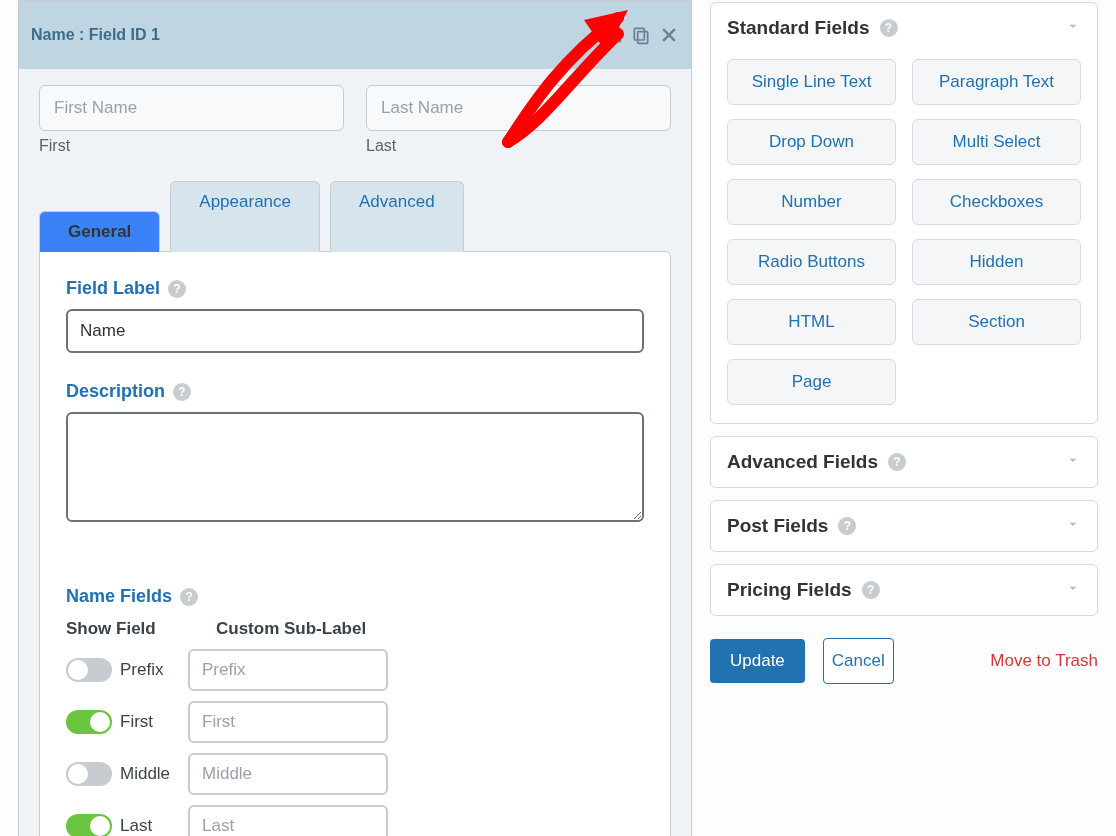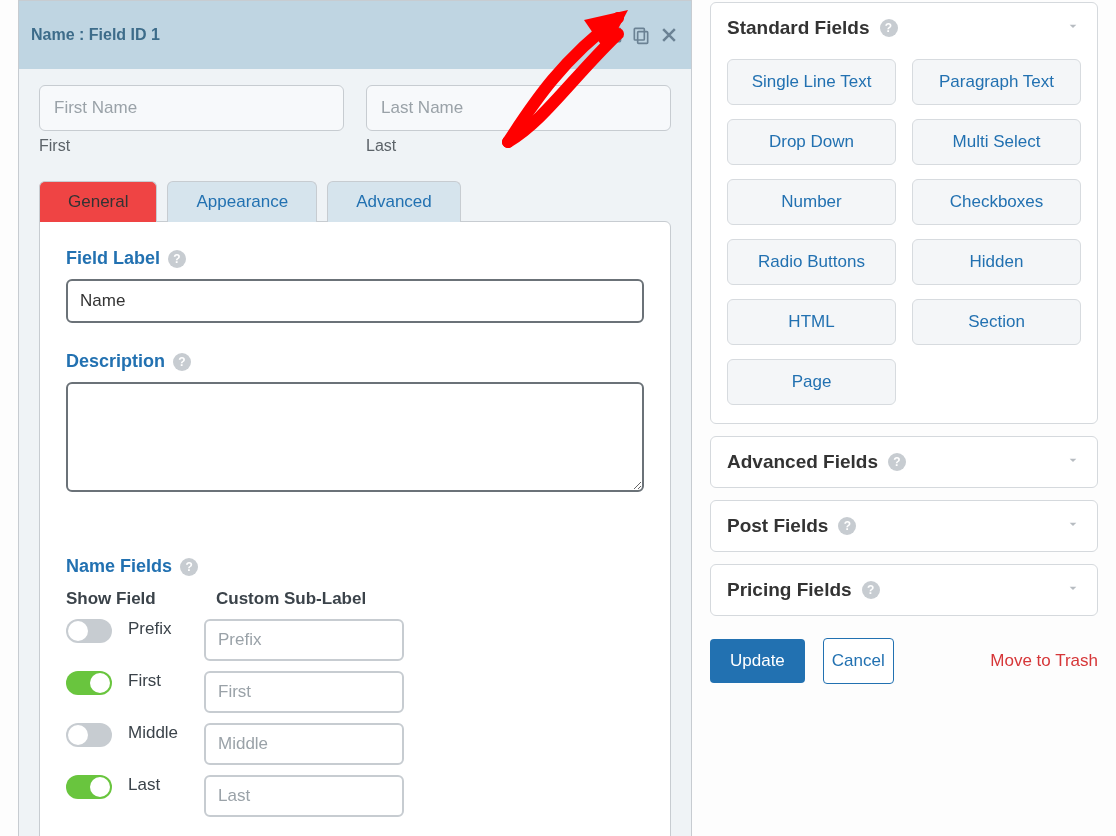--- a/index.html
+++ b/index.html
@@ -82,25 +82,26 @@
     padding:10px 28px;
     border:1px solid var(--border2);
     border-bottom:none;
     border-radius:6px 6px 0 0;
     background:var(--blue-bg2);
     color:var(--blue-link);
     font-size:17px;
     cursor:pointer;
   }
   .tab.active {
-    background:#ef4444;
+    background:#3b82f6;
     color:#333;
-    font-weight:400;
+    font-weight:700;
     position:relative;
     z-index:2;
+    margin-top:30px;
   }
 
   .tab-panel {
     background:#fff;
     border:1px solid var(--border2);
     border-radius:0 6px 6px 6px;
     padding:24px 26px 28px;
     margin-top:-1px;
   }
 
@@ -128,21 +129,21 @@
     color:#333;
   }
   .textarea { height:110px; resize:both; }
 
   .mt-lg { margin-top:28px; }
   .mt-xl { margin-top:60px; }
 
   .cols-head { display:flex; gap:30px; margin:12px 0 10px; font-weight:600; font-size:17px;}
   .cols-head .c1 { width:120px; }
 
-  .nf-row { display:flex; align-items:flex-start; gap:16px; margin:10px 0; }
+  .nf-row { display:flex; align-items:center; gap:8px; margin:10px 0; }
   .nf-row .toggle { width:46px; }
   .nf-row .rowlabel { width:60px; font-size:17px; }
   .nf-row input {
     border:2px solid #c7ccd1;
     border-radius:6px;
     padding:9px 12px;
     font-size:17px;
     width:200px;
     color:#333;
   }

